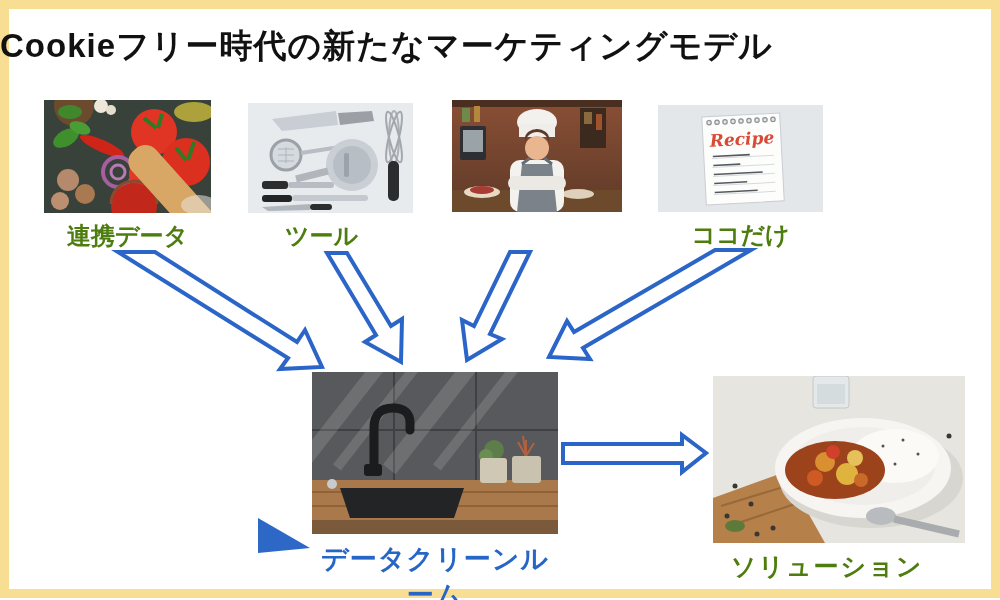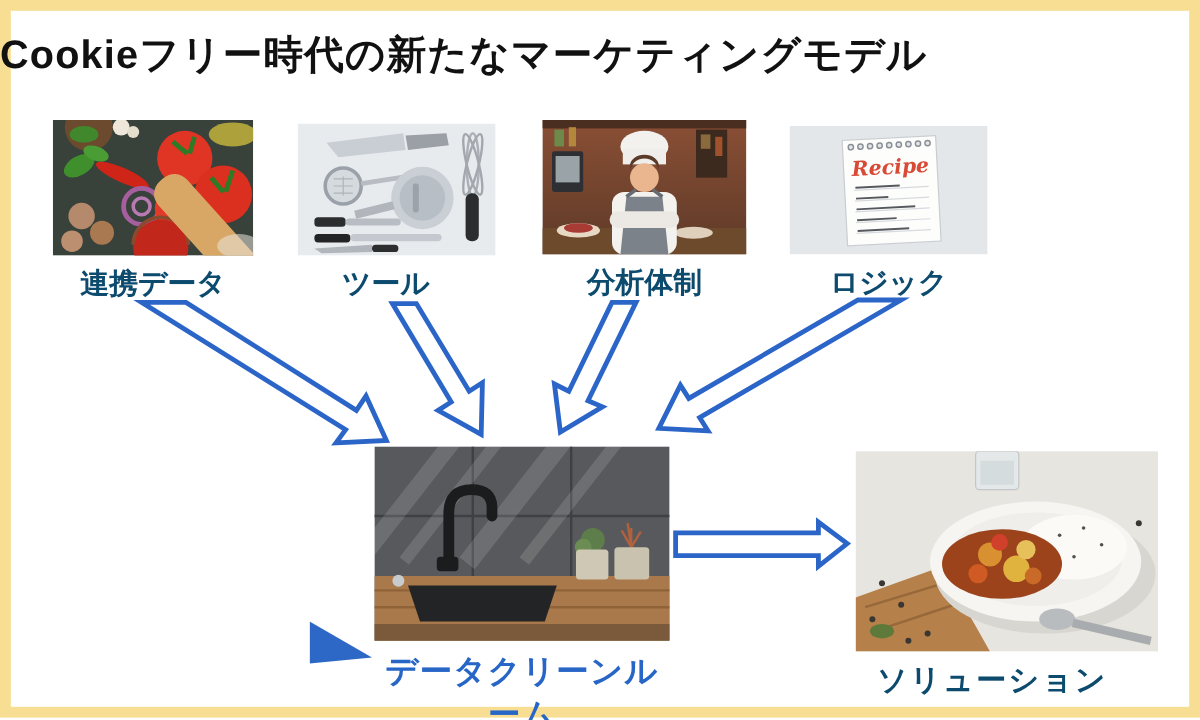--- a/index.html
+++ b/index.html
@@ -5,21 +5,21 @@
   html,body{margin:0;padding:0;background:#ffffff;}
   body{width:1000px;height:600px;position:relative;overflow:hidden;
        font-family:"Liberation Sans","DejaVu Sans",sans-serif;}
   .canvas{position:absolute;inset:0;background:#ffffff;}
   .frame{position:absolute;left:0;top:0;width:1000px;height:598px;
          border:9px solid var(--frame,#f8de92);box-sizing:border-box;pointer-events:none;}
   .title{position:absolute;left:0;top:24px;width:1000px;text-align:left;
          font-size:33px;font-weight:bold;color:var(--title-text,#111);letter-spacing:1px;}
   .node{position:absolute;}
   .node svg{display:block;}
-  .caption{margin-top:7px;text-align:center;font-weight:bold;color:#0c4a6e;}
+  .caption{margin-top:7px;text-align:center;font-weight:bold;color:#4d7c0f;}
   .src-caption{font-size:24px;}
   .hub-caption{font-size:27px;color:var(--hub-label,#2766c7);letter-spacing:1px;}
   .out-caption{font-size:25px;letter-spacing:2px;}
   .arrows{position:absolute;left:0;top:0;pointer-events:none;}
   .arrows polygon{fill:#ffffff;stroke:var(--arrow,#2b65c8);stroke-width:4;
                   stroke-linejoin:miter;stroke-miterlimit:12;}
   .callout{position:absolute;left:45px;top:433px;width:215px;height:120px;
            background:var(--callout-bg,#2d68c6);color:#fff;display:flex;
            flex-direction:column;justify-content:center;align-items:center;
            font-weight:bold;font-size:21px;line-height:1.5;text-align:center;}
@@ -112,21 +112,20 @@
       <ellipse cx="126" cy="94" rx="16" ry="5" fill="#ded0ba"></ellipse>
       <ellipse cx="85" cy="22" rx="20" ry="13" fill="#f2f1ee"></ellipse>
       <rect x="67" y="24" width="36" height="13" fill="#efeeeb"></rect>
       <circle cx="85" cy="48" r="12" fill="#e9b68f"></circle>
       <path d="M73 44 a12 12 0 0 1 24 0 l0 -6 a12 9 0 0 0 -24 0 z" fill="#5c3a28"></path>
       <rect x="58" y="60" width="54" height="52" rx="10" fill="#f3f2ef"></rect>
       <polygon points="70,64 100,64 105,112 65,112" fill="#7c828a"></polygon>
       <rect x="56" y="76" width="58" height="14" rx="7" fill="#ece9e4"></rect>
       <path d="M70 64 l8 -6 M100 64 l-8 -6" stroke="#666c74" stroke-width="3"></path>
     </svg>
-    <div class="caption src-caption">分析体制</div>
   </div>
 
   <div class="node" style="left:658px;top:105px;width:165px;">
     <svg width="165" height="107" viewBox="0 0 165 107">
       <rect width="165" height="107" fill="#e3e7ea"></rect>
       <g transform="rotate(-3 84 54)">
         <rect x="46" y="10" width="78" height="88" fill="#fdfdfc" stroke="#c9cdd1"></rect>
         <g fill="#e3e7ea" stroke="#8a9096" stroke-width="1.2">
           <circle cx="53" cy="16" r="2.2"></circle>
             <circle cx="61" cy="16" r="2.2"></circle>
@@ -148,21 +147,21 @@
         </g>
         <g stroke="#55595d" stroke-width="1.6">
           <line x1="55" y1="50" x2="92" y2="50"></line>
             <line x1="55" y1="59" x2="82" y2="59"></line>
           <line x1="55" y1="68" x2="104" y2="68"></line>
             <line x1="55" y1="77" x2="88" y2="77"></line>
           <line x1="55" y1="86" x2="98" y2="86"></line>
         </g>
       </g>
     </svg>
-    <div class="caption src-caption">ロジック</div>
+    <div class="caption src-caption">ココだけ</div>
   </div>
 
   <svg class="arrows" width="1000" height="600" viewBox="0 0 1000 600">
     <polygon points="118,252 155,252 297,342 305,330 322,367 280,369 288,358"></polygon>
     <polygon points="327,253 347,253 391,326 402,319 401,362 365,342 376,335"></polygon>
     <polygon points="510,252 530,252 490,334 502,339 467,360 462,320 474,326"></polygon>
     <polygon points="715,250 751,250 583,348 590,359 549,357 567,321 574,332"></polygon>
     <polygon points="563,444 682,444 682,435 706,453 682,472 682,463 563,463"></polygon>
   </svg>
 

